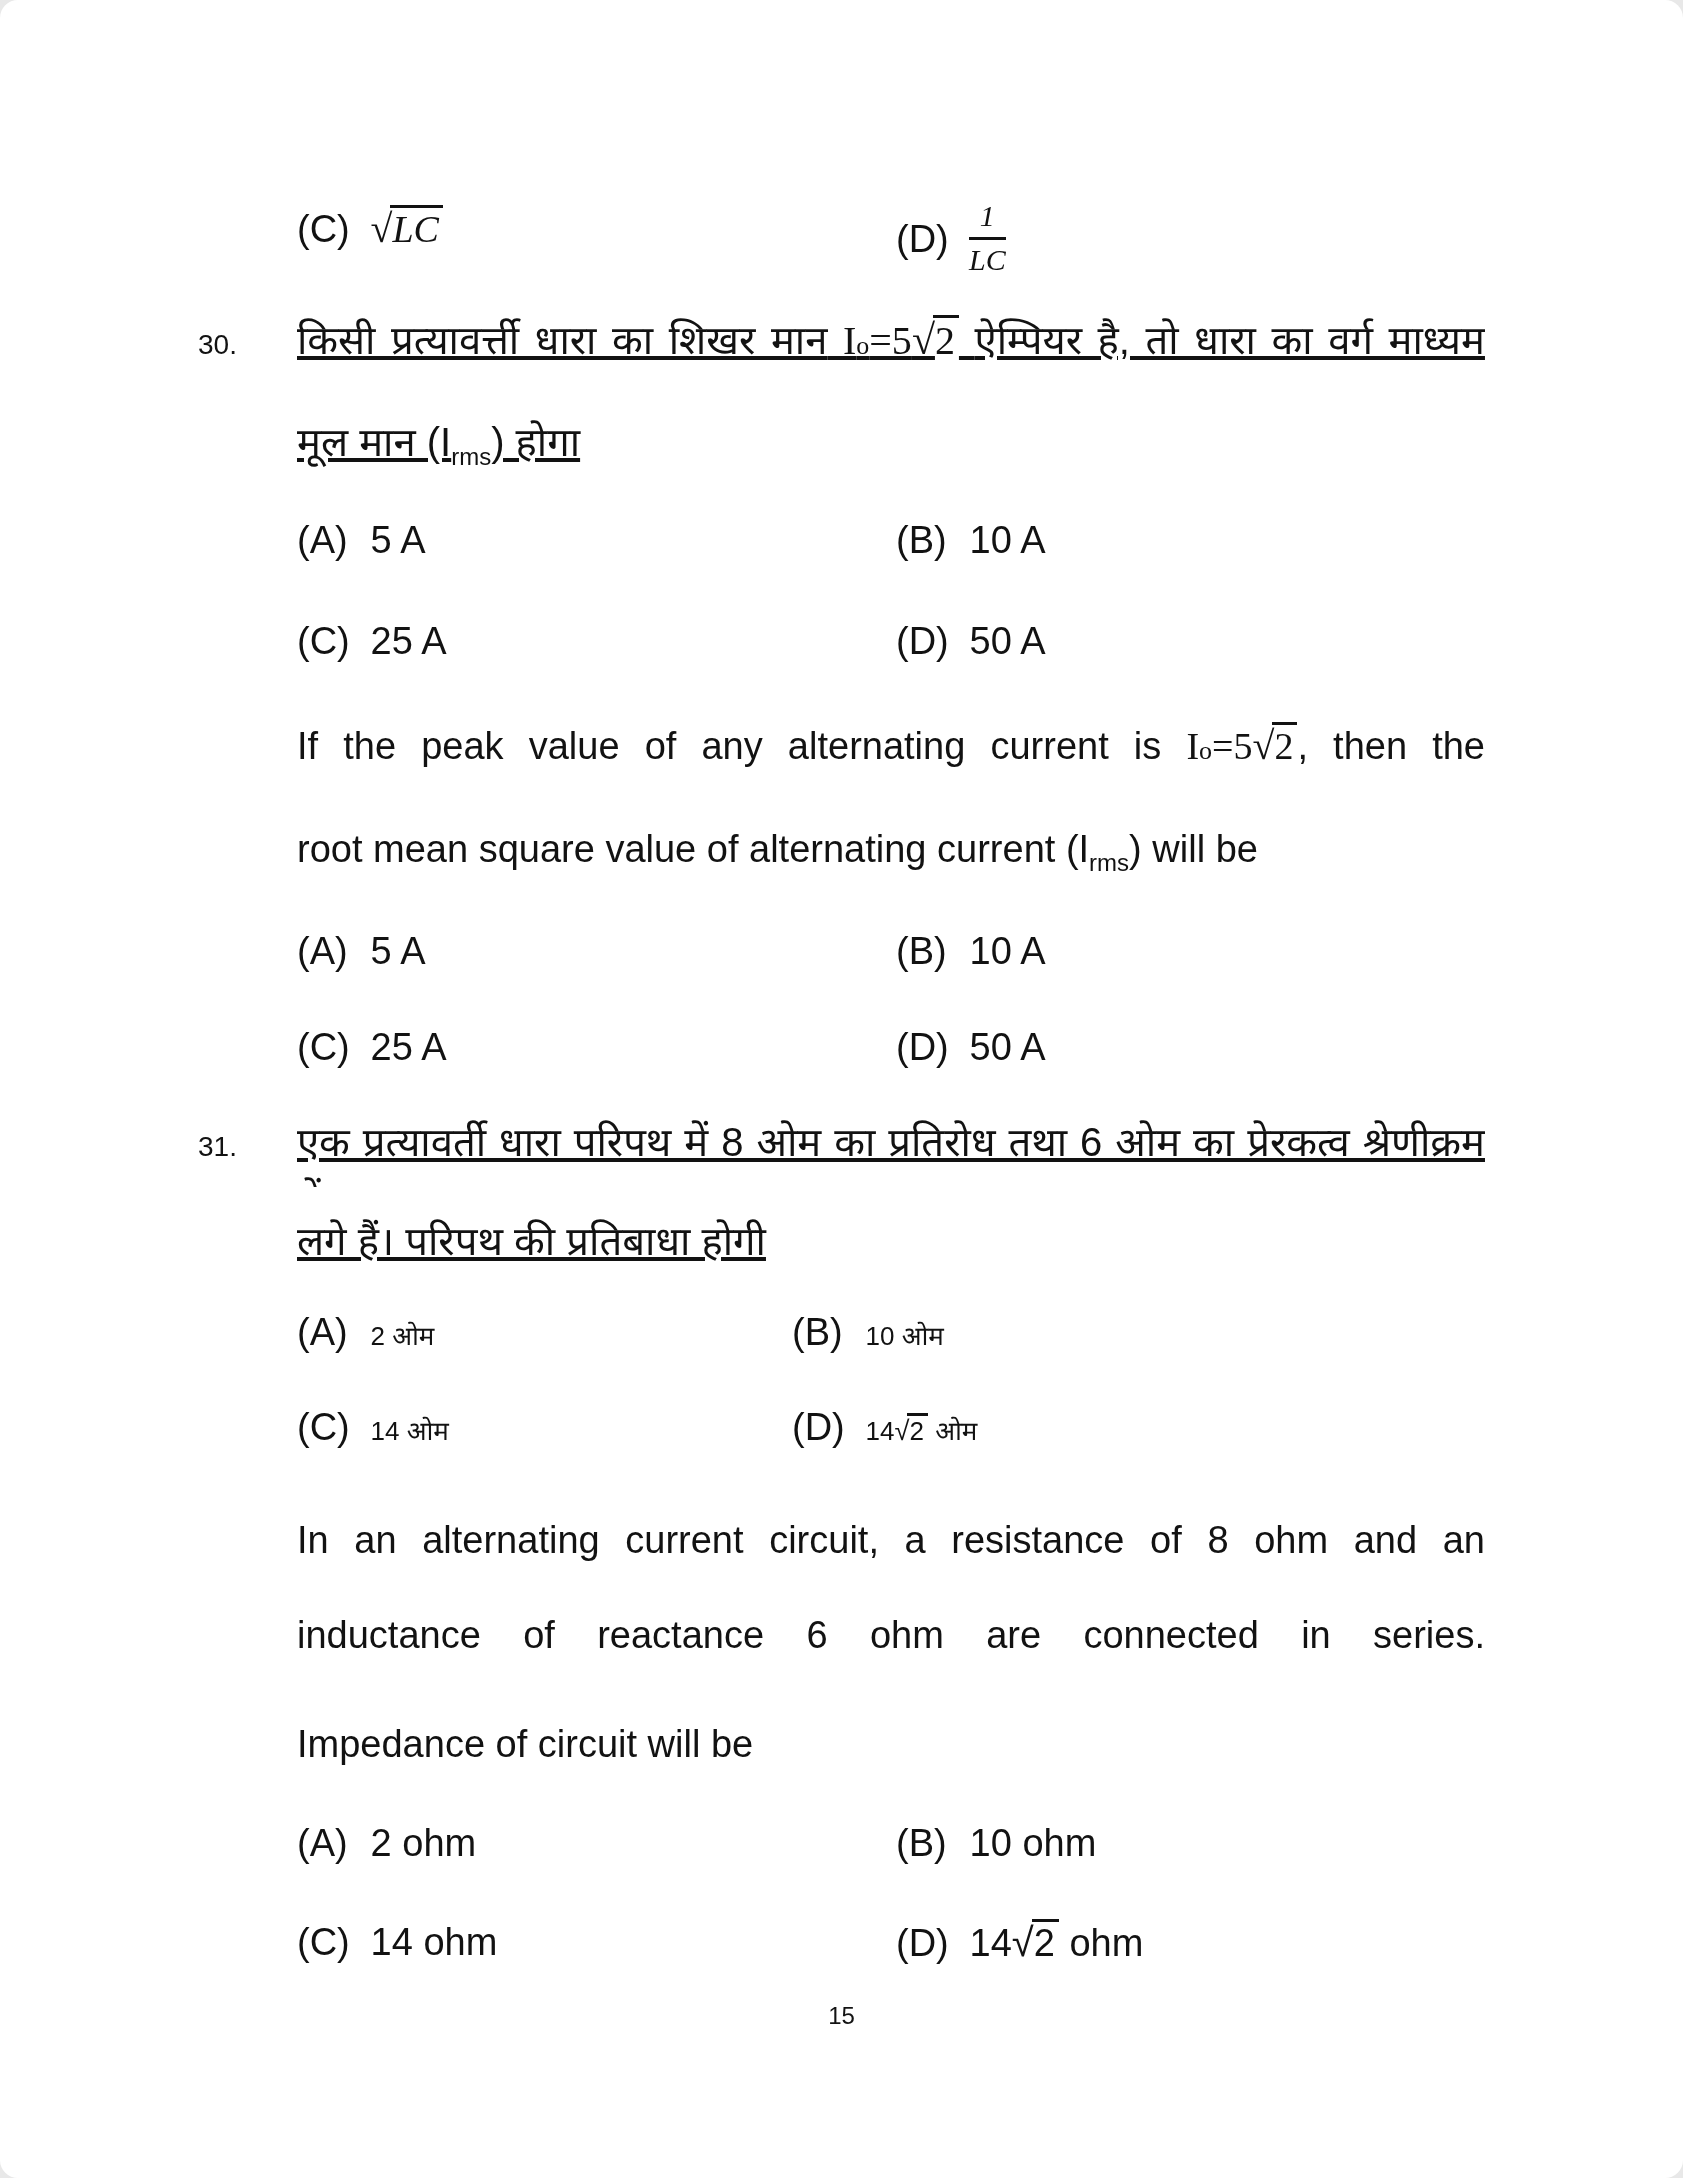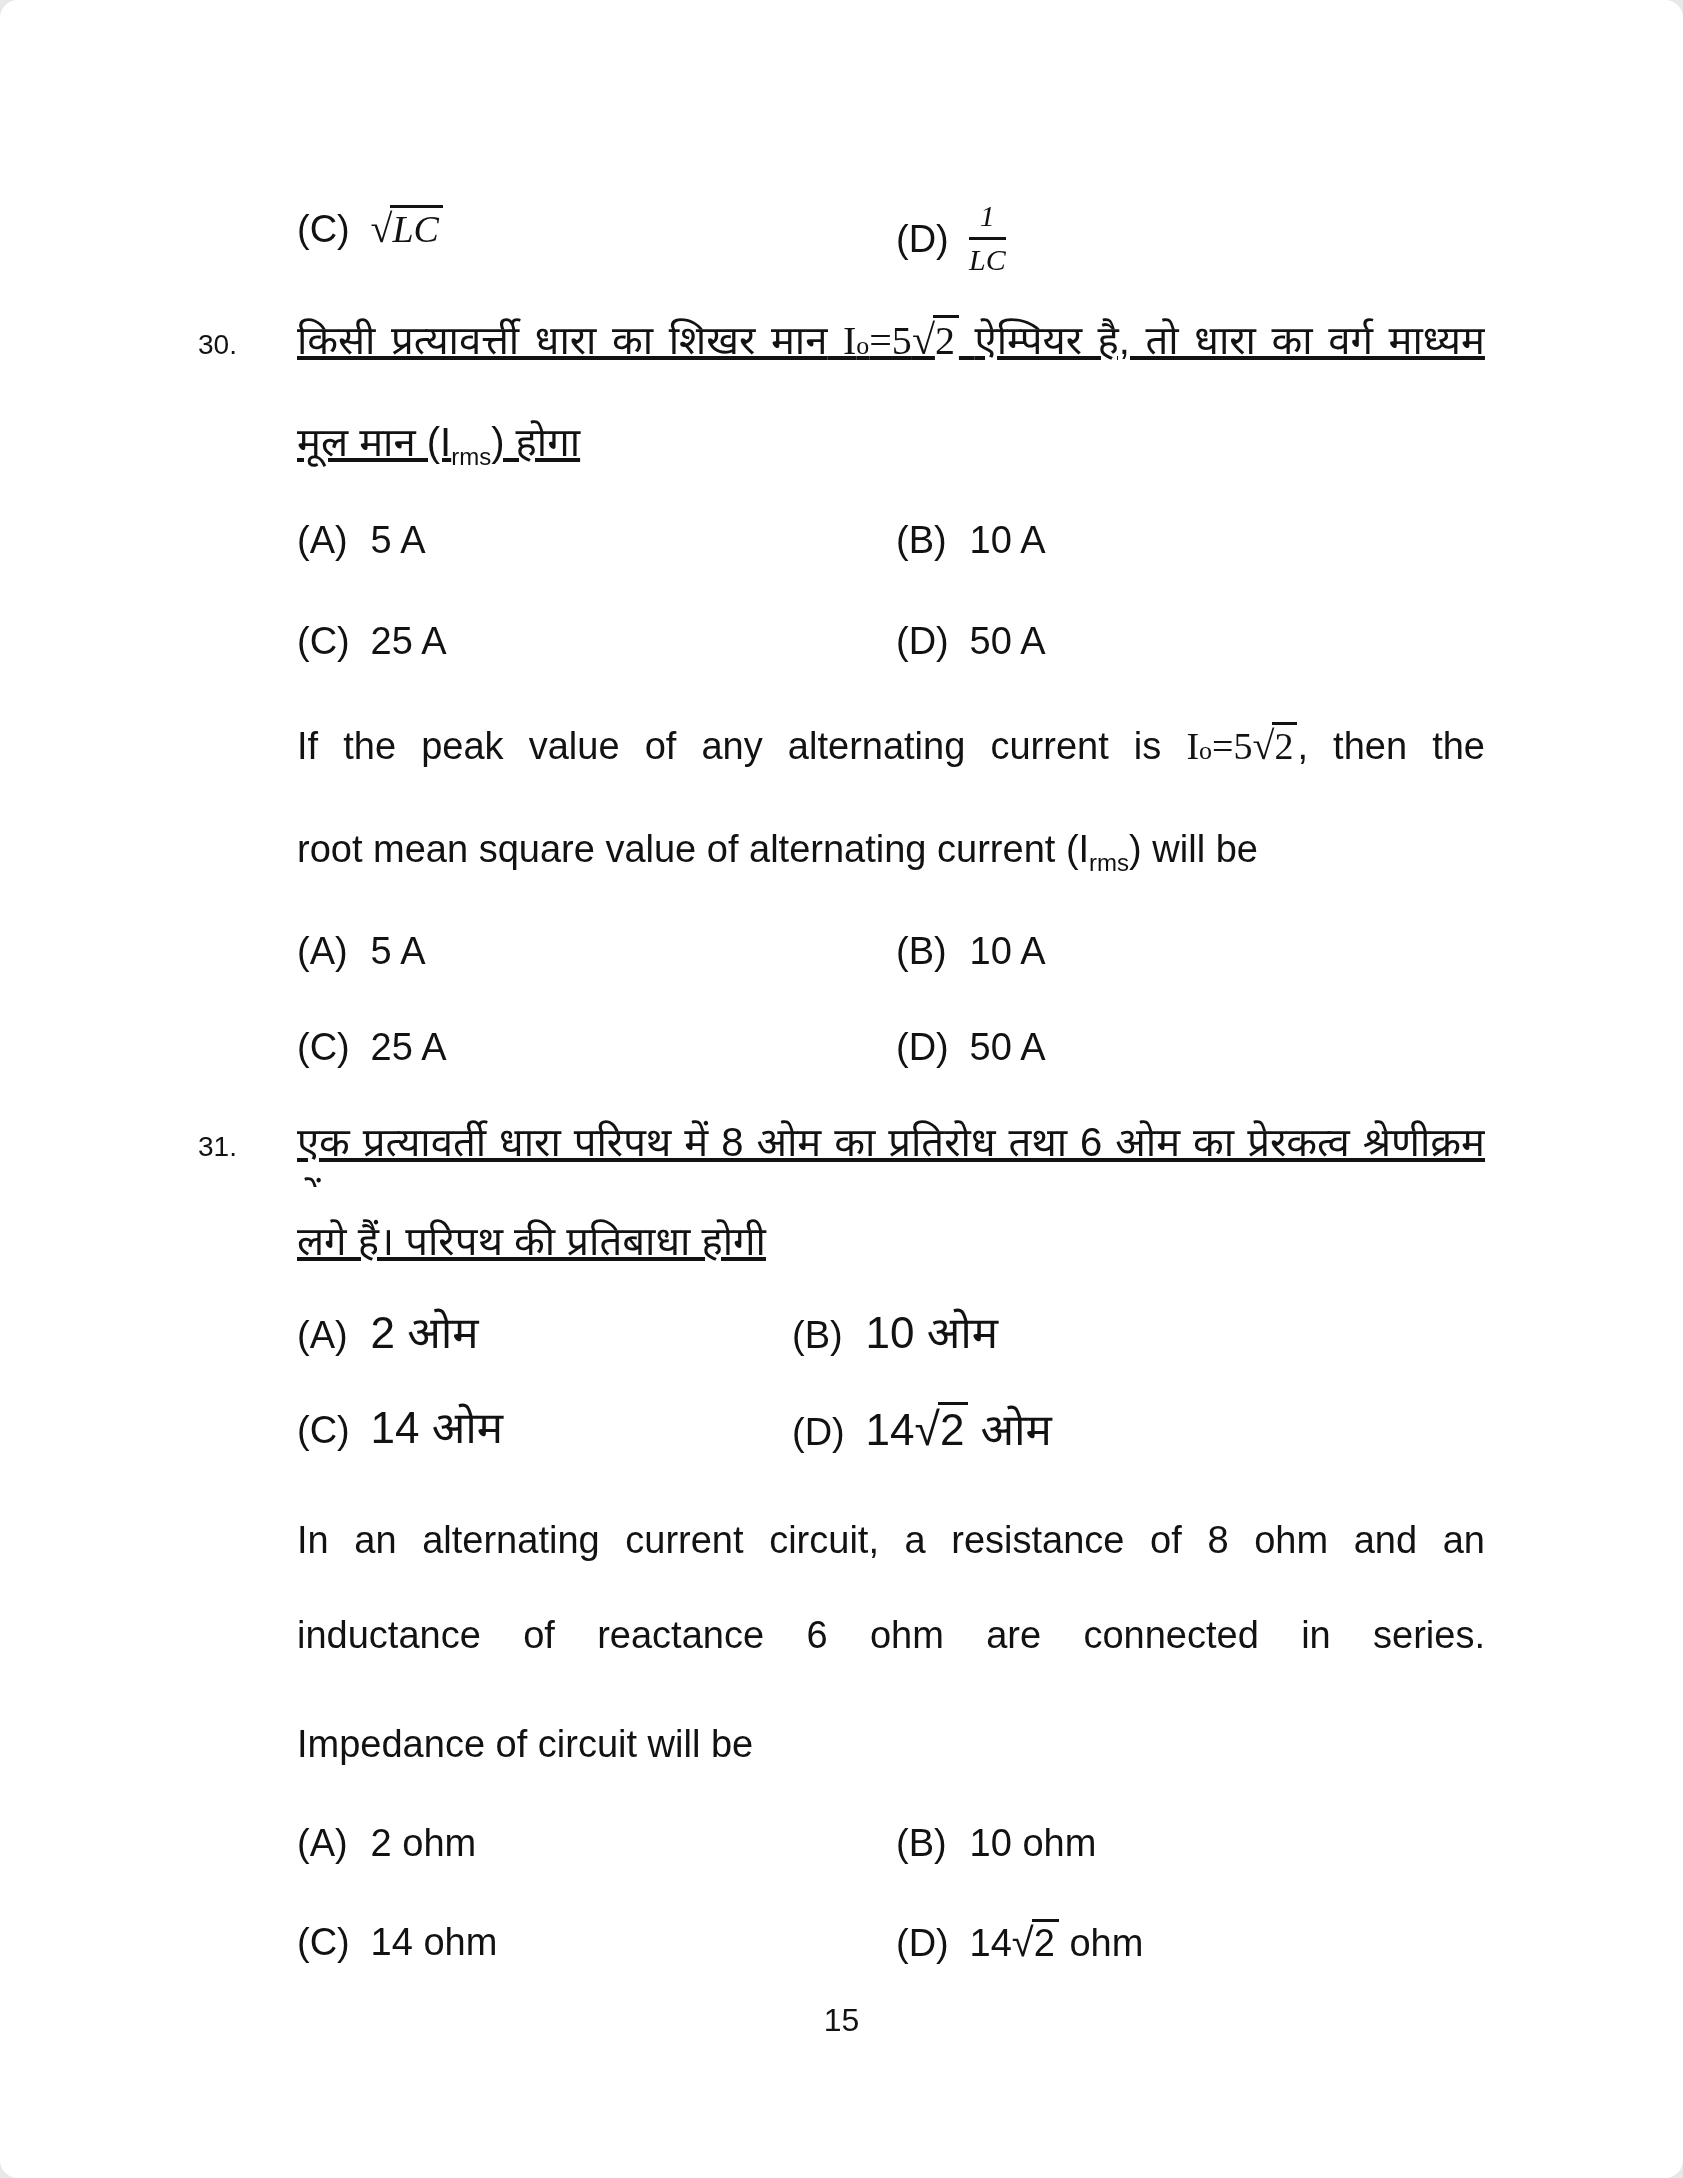--- a/index.html
+++ b/index.html
@@ -17,30 +17,30 @@
   .colA{left:0;}
   .colB605{left:599px;}
   .colB500{left:495px;}
   .opt-label{display:inline-block;min-width:63px;}
   .serifm{font-family:"Liberation Serif","DejaVu Serif",serif;}
   .it{font-style:italic;}
   .osub{font-size:26px;}
   .sub{font-size:24px;vertical-align:-9px;}
   .sqrt-sign{font-style:normal;font-size:1.05em;}
   .rad{display:inline-block;border-top:3px solid currentColor;line-height:1.05;padding:2px 4px 0 2px;margin-left:-2px;}
-  .hv{font-size:44px;}
+  .hv{font-size:26px;}
   .frac{
     display:inline-block;vertical-align:middle;position:relative;top:-4px;
     text-align:center;font-family:"Liberation Serif","DejaVu Serif",serif;
     font-style:italic;font-size:30px;line-height:1.15;margin-left:10px;
   }
   .frac .num{display:block;padding:0 10px 3px;}
   .frac .bar{display:block;height:0;border-top:3px solid currentColor;}
   .frac .den{display:block;padding-top:3px;}
-  .pagenum{position:absolute;left:0;top:2002px;width:1683px;text-align:center;font-size:32px;}
+  .pagenum{position:absolute;left:0;top:2002px;width:1683px;text-align:center;font-size:24px;}
 </style>
 </head>
 <body>
 
 <div class="page">
 
   <div class="optrow" style="top:203px">
     <span class="cell colA"><span class="opt-label">(C)</span> <span class="serifm"><span class="sqrt-sign">√</span><span class="rad it">LC</span></span></span>
     <span class="cell colB605"><span class="opt-label">(D)</span><span class="frac"><span class="num">1</span><span class="bar"></span><span class="den">LC</span></span></span>
   </div>

